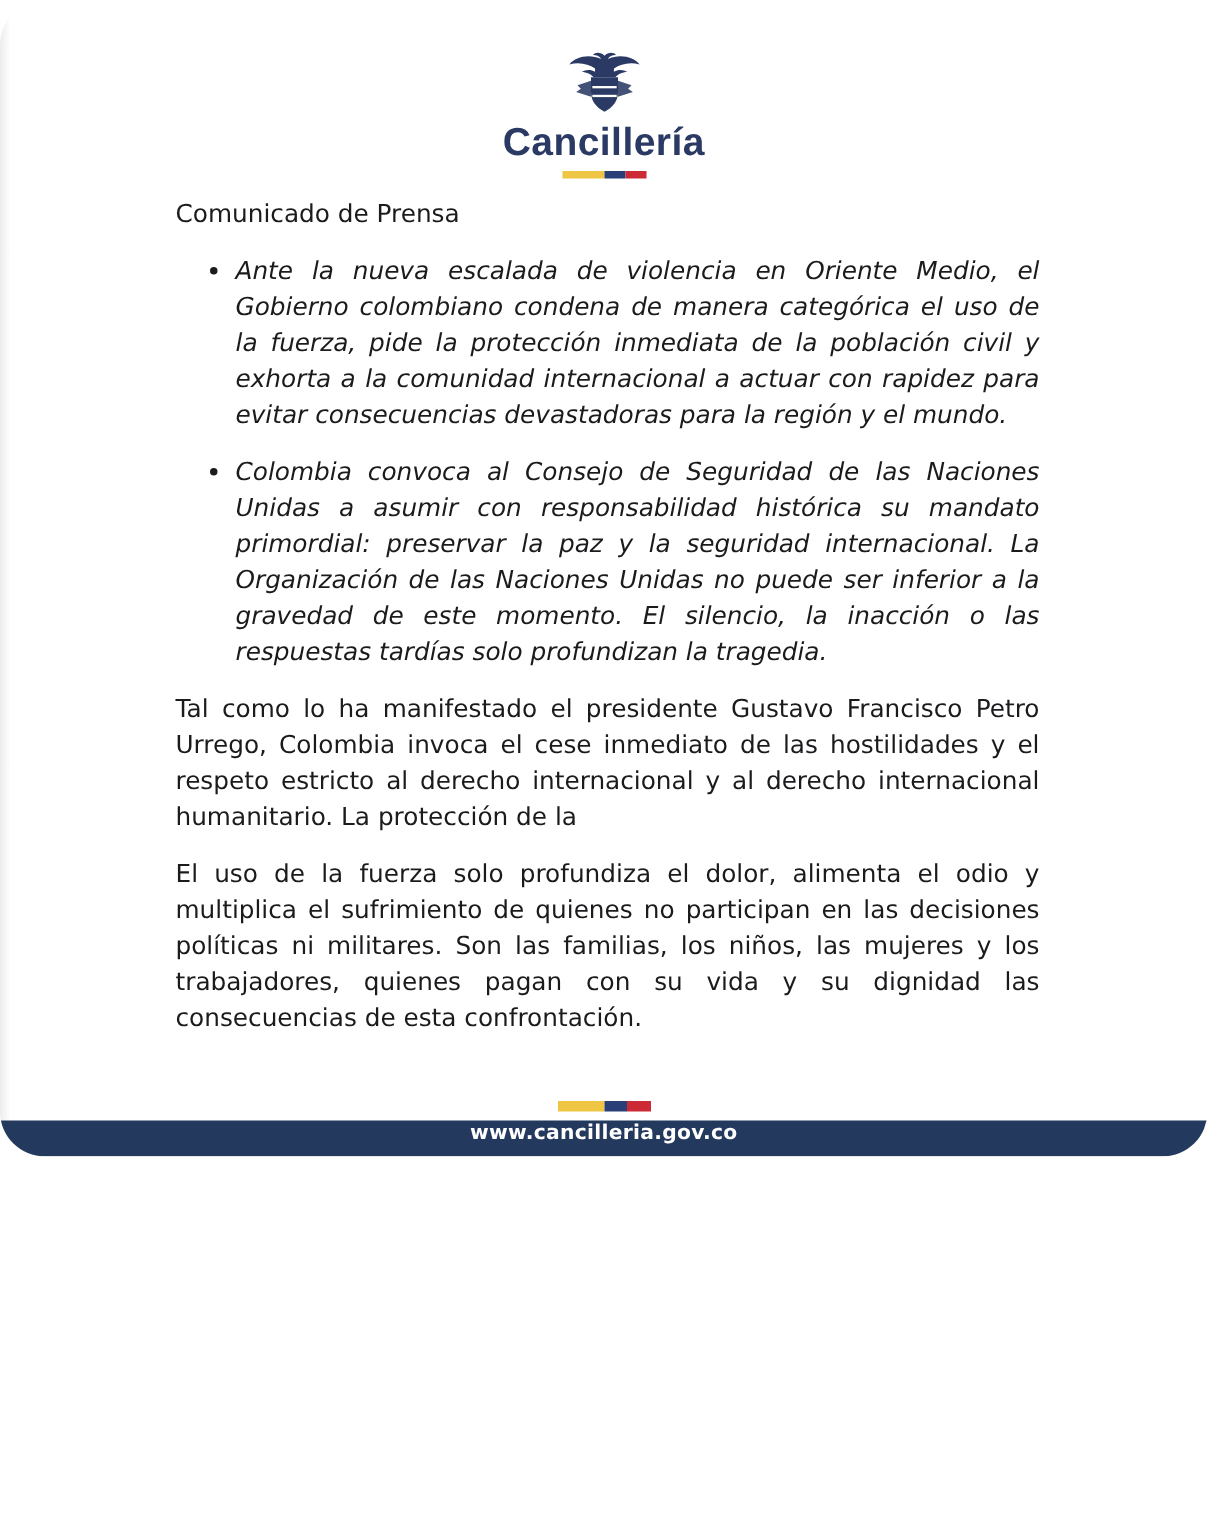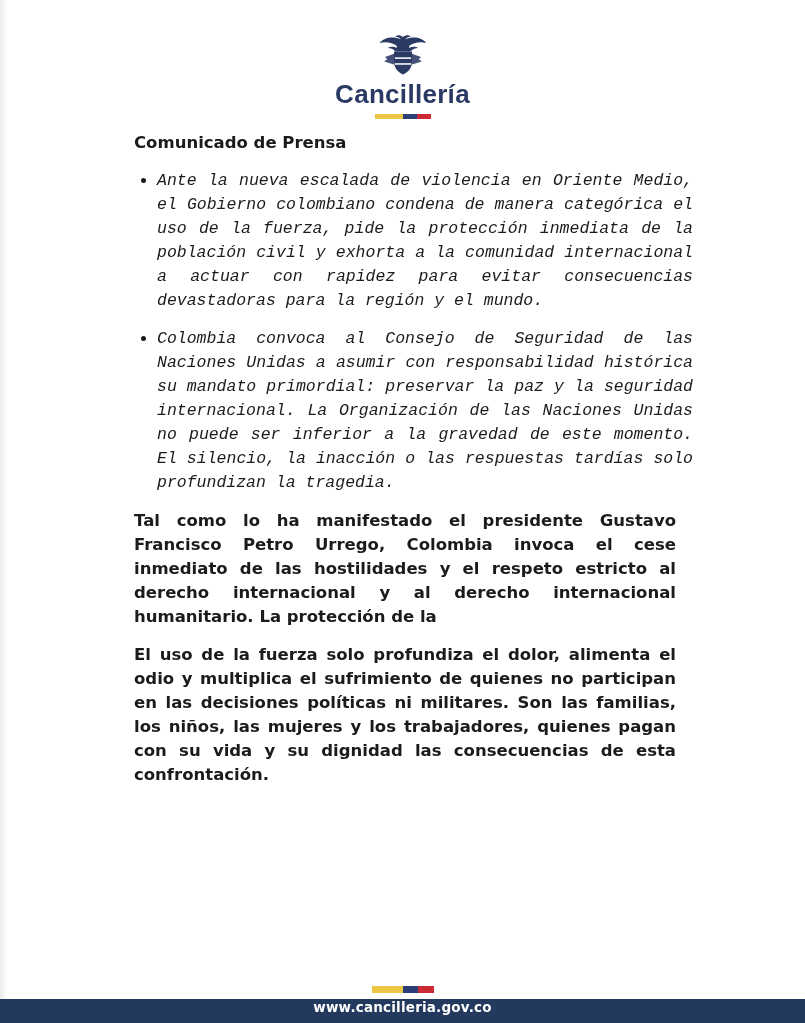--- a/index.html
+++ b/index.html
@@ -1,38 +1,38 @@
 <!DOCTYPE html>
 <html><head>
 <meta charset="utf-8">
 <style>
   html,body{margin:0;padding:0;background:#fff;}
-  .page{position:relative;width:805px;height:1023px;background:#ffffff;overflow:hidden;
-        font-family:"DejaVu Sans",sans-serif;color:#1b1b1e;}
+  .page{position:relative;width:805px;height:771px;background:#ffffff;overflow:hidden;
+        font-family:"DejaVu Sans",sans-serif;color:#1b1b1e;border-radius:30px;}
   .edge-left{position:absolute;left:0;top:0;bottom:0;width:7px;
              background:linear-gradient(to right,#ececef,#ffffff);}
   
   .header{position:absolute;top:33px;left:0;right:0;text-align:center;}
   .crest{display:block;margin:0 auto;}
   .wordmark{font-family:"Liberation Sans",sans-serif;font-size:26px;font-weight:700;
             color:#2b3a64;letter-spacing:.3px;line-height:28px;margin-top:1px;}
   .flagbar{display:flex;width:56px;height:5px;margin:6px auto 0;}
   .flagbar .y{flex:2;background:#eec643;}
   .flagbar .b{flex:1;background:#2a3f78;}
   .flagbar .r{flex:1;background:#cc2a35;}
   
   .content{position:absolute;left:117px;width:576px;top:131px;}
   .kicker{font-size:17px;line-height:22px;margin:0;color:#1b1b1e;}
   .title{font-size:20px;font-weight:700;line-height:29px;color:#000;margin:2px 0 13px;
          letter-spacing:.1px;}
   .title span{display:block;}
-  ul.bullets{margin:0;padding:0 0 0 40px;list-style:disc;font-family:Liberation Mono, monospace;}
+  ul.bullets{margin:0;padding:0 0 0 40px;list-style:disc;}
   ul.bullets li{font-style:italic;text-align:justify;line-height:24px;font-size:16.5px;
                 margin:0 0 14px;}
-  .content p{text-align:justify;line-height:24px;font-size:16.5px;margin:0 17px 14px;font-weight:bold;}
+  .content p{text-align:justify;line-height:24px;font-size:16.5px;margin:0 0 14px;}
   
   .footer-flag{position:absolute;left:50%;margin-left:-31px;bottom:30px;
                display:flex;width:62px;height:7px;}
   .footer-flag .y{flex:2;background:#eec643;}
   .footer-flag .b{flex:1;background:#2a3f78;}
   .footer-flag .r{flex:1;background:#cc2a35;}
   .footer-bar{position:absolute;left:0;right:0;bottom:0;height:24px;background:#24395e;
               display:flex;align-items:flex-start;justify-content:center;}
   .footer-url{color:#ffffff;font-size:13.5px;font-weight:700;letter-spacing:.2px;
               font-family:"DejaVu Sans",sans-serif;}

